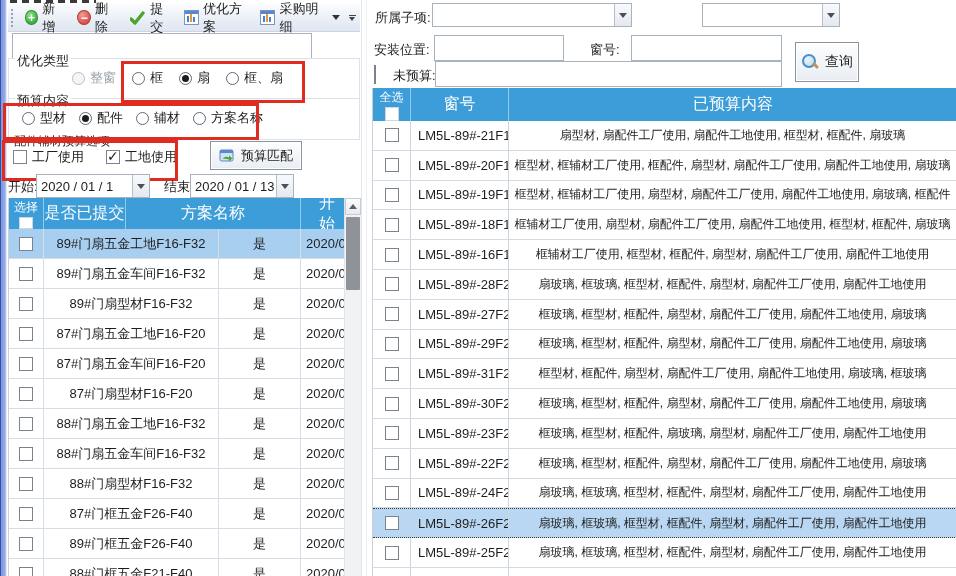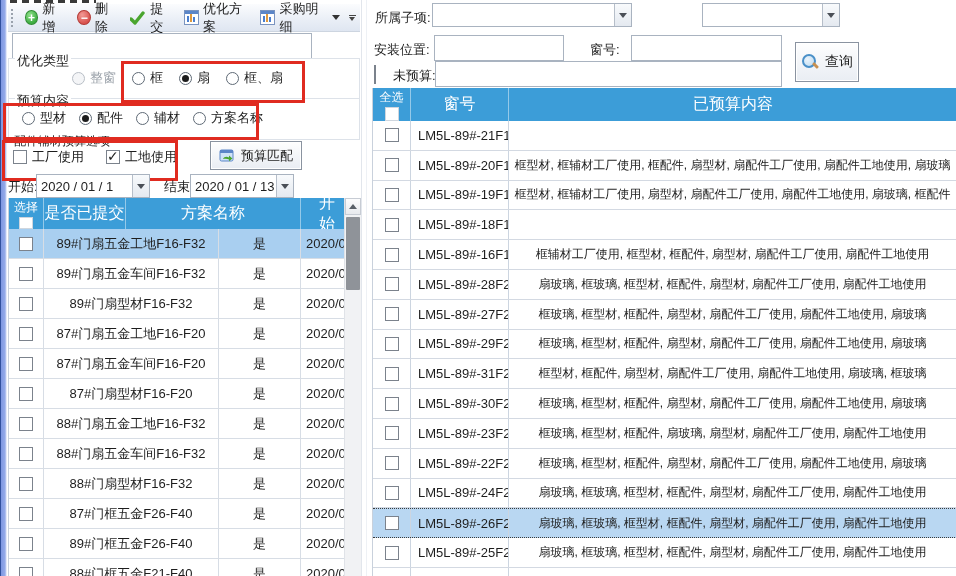--- a/index.html
+++ b/index.html
@@ -441,40 +441,42 @@
     </div>
     <div class="hc" style="width:98px">窗号</div>
     <div class="hc" style="width:448px;border-right:none">已预算内容</div>
   </div>
   <div id="right-rows">
       <div class="rrow">
         <div class="rc rc-sel">
           <span class="cbx"></span>
         </div>
         <div class="rc rc-no">LM5L-89#-21F19</div>
+        <div class="rc rc-content">扇型材, 扇配件工厂使用, 扇配件工地使用, 框型材, 框配件, 扇玻璃</div>
       </div>
       <div class="rrow">
         <div class="rc rc-sel">
           <span class="cbx"></span>
         </div>
         <div class="rc rc-no">LM5L-89#-20F18</div>
         <div class="rc rc-content">框型材, 框辅材工厂使用, 框配件, 扇型材, 扇配件工厂使用, 扇配件工地使用, 扇玻璃</div>
       </div>
       <div class="rrow">
         <div class="rc rc-sel">
           <span class="cbx"></span>
         </div>
         <div class="rc rc-no">LM5L-89#-19F17</div>
         <div class="rc rc-content">框型材, 框辅材工厂使用, 扇型材, 扇配件工厂使用, 扇配件工地使用, 扇玻璃, 框配件</div>
       </div>
       <div class="rrow">
         <div class="rc rc-sel">
           <span class="cbx"></span>
         </div>
         <div class="rc rc-no">LM5L-89#-18F16</div>
+        <div class="rc rc-content">框辅材工厂使用, 扇型材, 扇配件工厂使用, 扇配件工地使用, 框型材, 框配件, 扇玻璃</div>
       </div>
       <div class="rrow">
         <div class="rc rc-sel">
           <span class="cbx"></span>
         </div>
         <div class="rc rc-no">LM5L-89#-16F15</div>
         <div class="rc rc-content">框辅材工厂使用, 框型材, 框配件, 扇型材, 扇配件工厂使用, 扇配件工地使用</div>
       </div>
       <div class="rrow">
         <div class="rc rc-sel">

